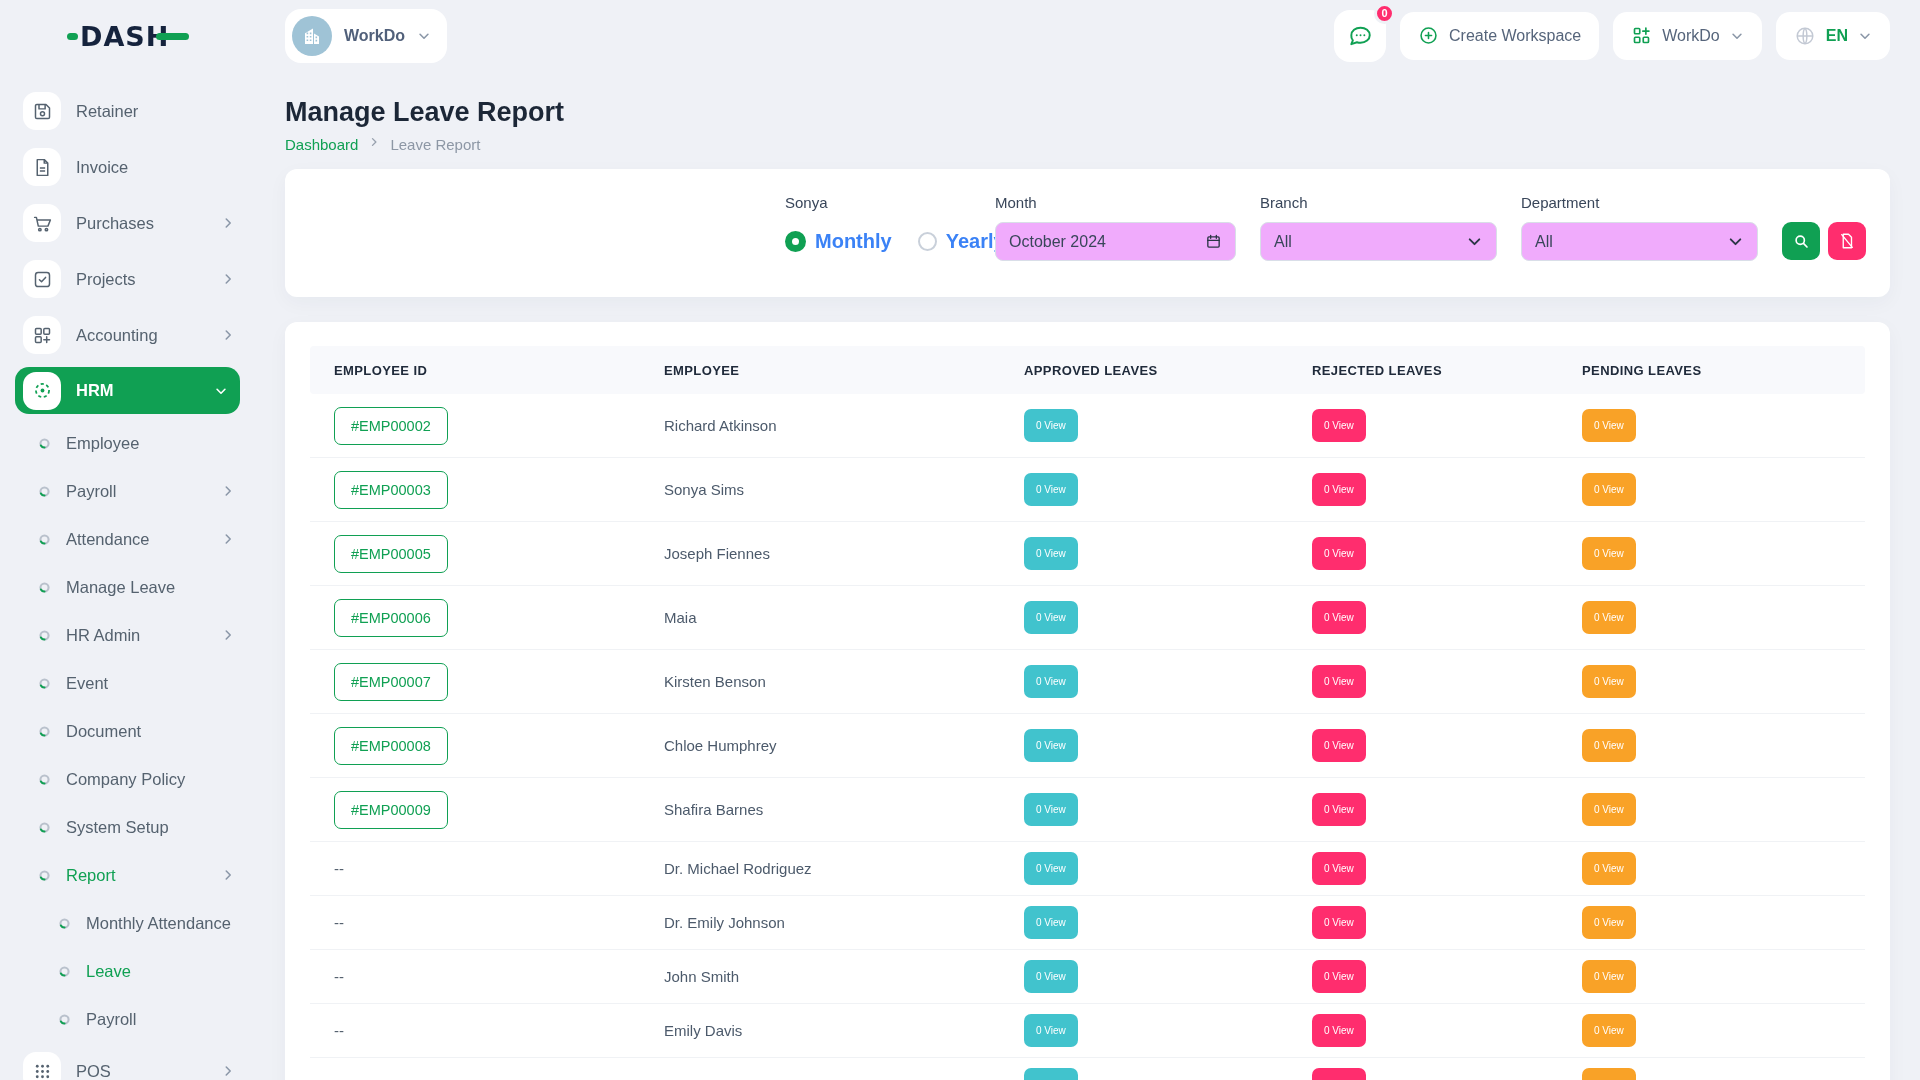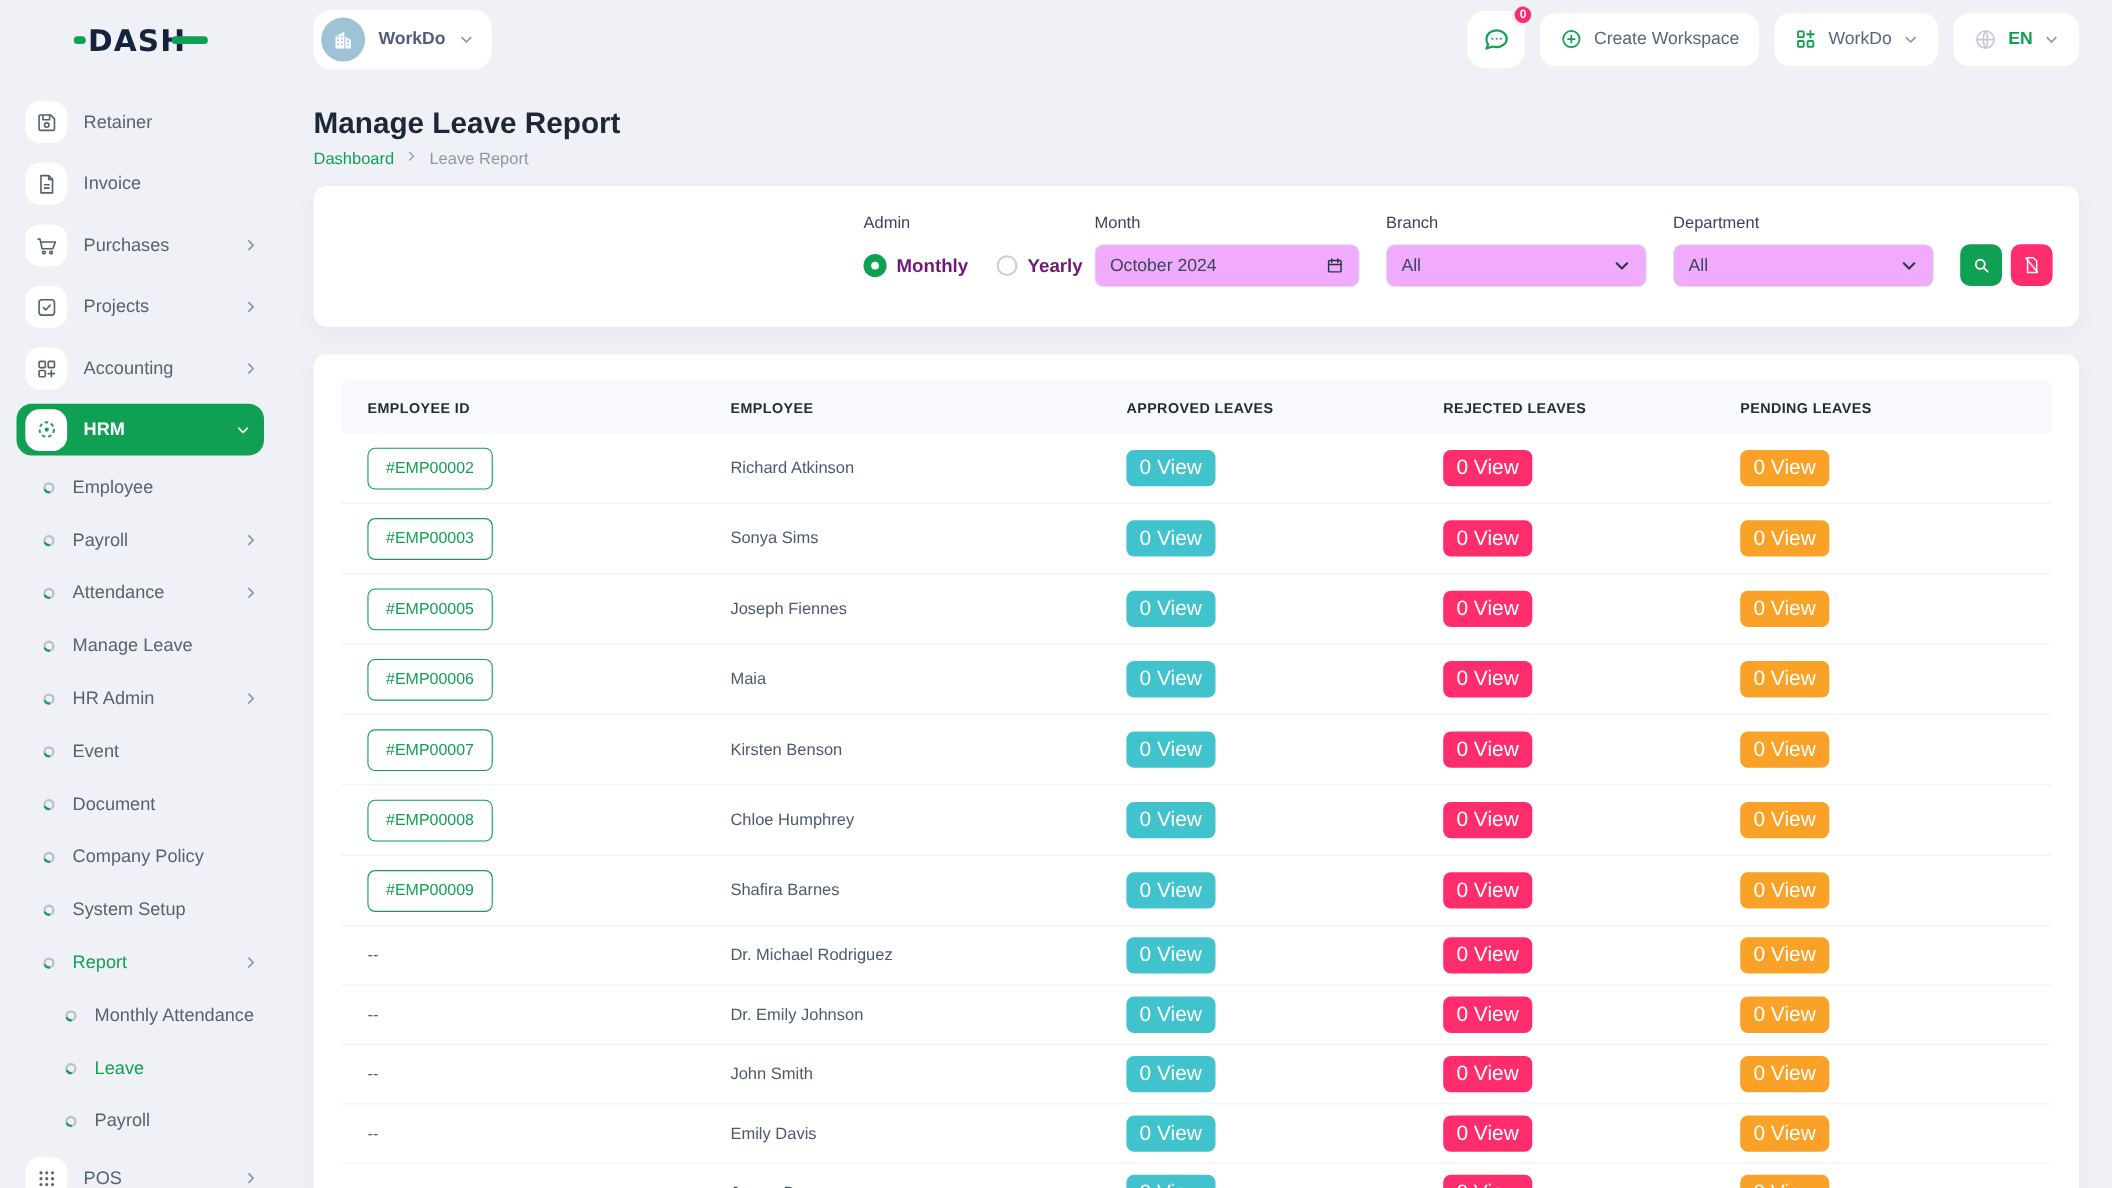--- a/index.html
+++ b/index.html
@@ -77,42 +77,42 @@
     justify-content:space-between;padding:0 13px;font-size:16px;color:#39465a;background:#f0abfc;cursor:pointer;}
   .w-month{width:241px;}
   .w-sel{width:237px;}
   .f-input .cal-ic svg,.f-input .sel-chev svg{width:17px;height:17px;display:block;color:#2b3646;}
   .radio-row{display:flex;align-items:center;height:39px;width:186px;}
   .radio-opt{display:flex;align-items:center;margin-right:26px;cursor:pointer;}
   .radio-opt:last-child{margin-right:0;}
   .radio{width:19px;height:19px;border-radius:50%;border:2px solid #c9d0da;background:#fff;position:relative;flex:none;}
   .radio.checked{border:none;background:var(--primary-green);width:21px;height:21px;}
   .radio.checked::after{content:"";position:absolute;left:7px;top:7px;width:7px;height:7px;border-radius:50%;background:#fff;}
-  .radio-label{font-size:17px;font-weight:700;color:#701a75;margin-left:9px;}
+  .radio-label{font-size:20px;font-weight:700;color:#3b82f6;margin-left:9px;}
   .f-btns{display:flex;gap:8px;align-self:flex-start;margin-top:29px;}
   .sq-btn{width:38px;height:38px;border-radius:9px;border:none;display:flex;align-items:center;
     justify-content:center;cursor:pointer;}
   .sq-btn svg{width:18px;height:18px;}
   .btn-search{background:var(--primary-green);}
   .btn-reset{background:var(--badge-rejected);}
   
   .table-card{margin-top:25px;background:#fff;border-radius:12px;padding:24px 25px;height:800px;
     box-shadow:0 6px 20px rgba(24,40,68,.04);}
   .grid-row{display:grid;grid-template-columns:330px 360px 288px 270px 1fr;align-items:center;padding:0 24px;}
   .thead{background:#f8f9fc;height:48px;border-radius:4px;}
   .th{font-size:13px;font-weight:700;color:#202b3b;letter-spacing:.4px;}
   .trow{border-bottom:1px solid #f0f2f5;}
   .trow.tall{height:64px;}
   .trow.short{height:54px;}
   .emp-badge{display:inline-flex;align-items:center;justify-content:center;border:1px solid var(--primary-green);
     color:var(--primary-green);border-radius:7px;height:38px;padding:0 16px;font-size:14.5px;
     width:fit-content;cursor:pointer;background:#fff;}
   .dash-cell{font-size:15px;color:#55626f;}
   .name-cell{font-size:15px;color:#4c5a6b;}
-  .view-badge{display:inline-flex;align-items:center;color:#fff;font-size:19px;border-radius:7px;
+  .view-badge{display:inline-flex;align-items:center;color:#fff;font-size:10px;border-radius:7px;
     padding:0 12px;height:33px;width:fit-content;cursor:pointer;}
   .view-badge.approved{background:var(--badge-approved);}
   .view-badge.rejected{background:var(--badge-rejected);}
   .view-badge.pending{background:var(--badge-pending);}
 </style>
 </head>
 <body>
 
 <header class="topbar">
   <div class="logo-wrap">
@@ -436,21 +436,21 @@
     <span class="crumb-sep">
         <svg viewBox="0 0 16 16" fill="none" stroke="currentColor" stroke-width="1.8" stroke-linecap="round" stroke-linejoin="round">
           <path d="M6 3.5L10.5 8 6 12.5"></path>
         </svg>
       </span>
     <span class="crumb-cur">Leave Report</span>
   </div>
 
   <section class="filter-card">
     <div class="f-group">
-      <span class="f-label">Admin</span>
+      <span class="f-label">Sonya</span>
       <div class="radio-row">
           <span class="radio-opt">
             <span class="radio checked"></span>
             <span class="radio-label">Monthly</span>
           </span>
           <span class="radio-opt">
             <span class="radio"></span>
             <span class="radio-label">Yearly</span>
           </span>
         </div>

